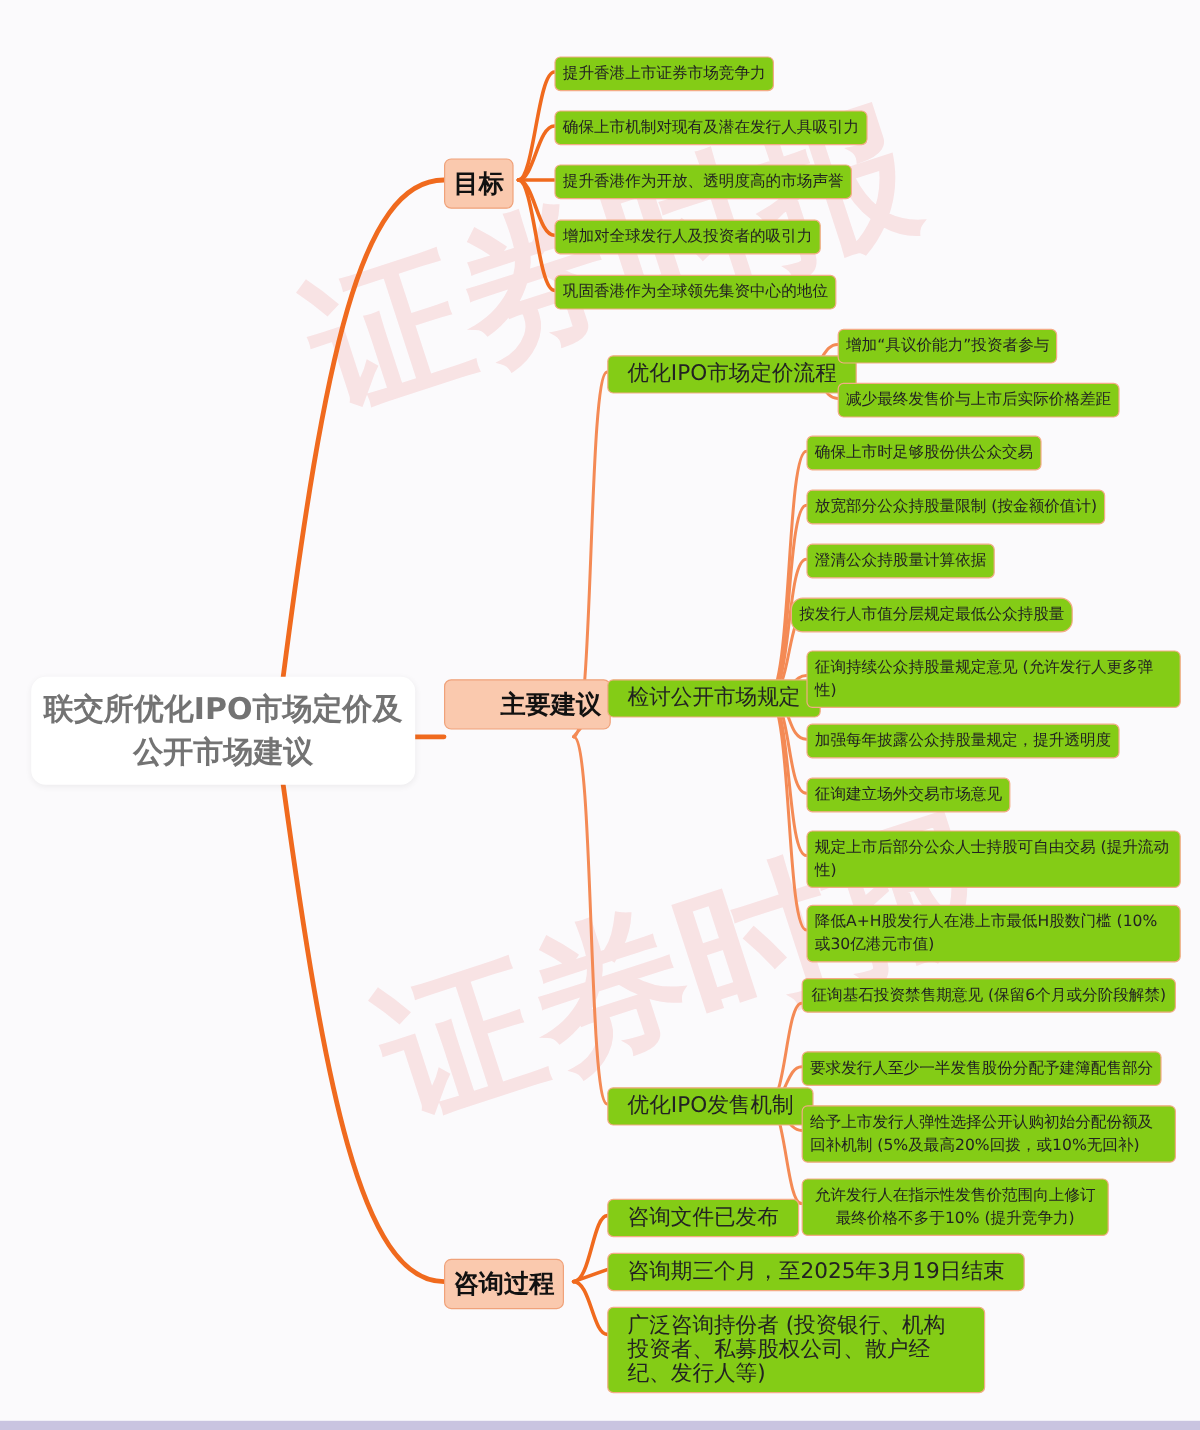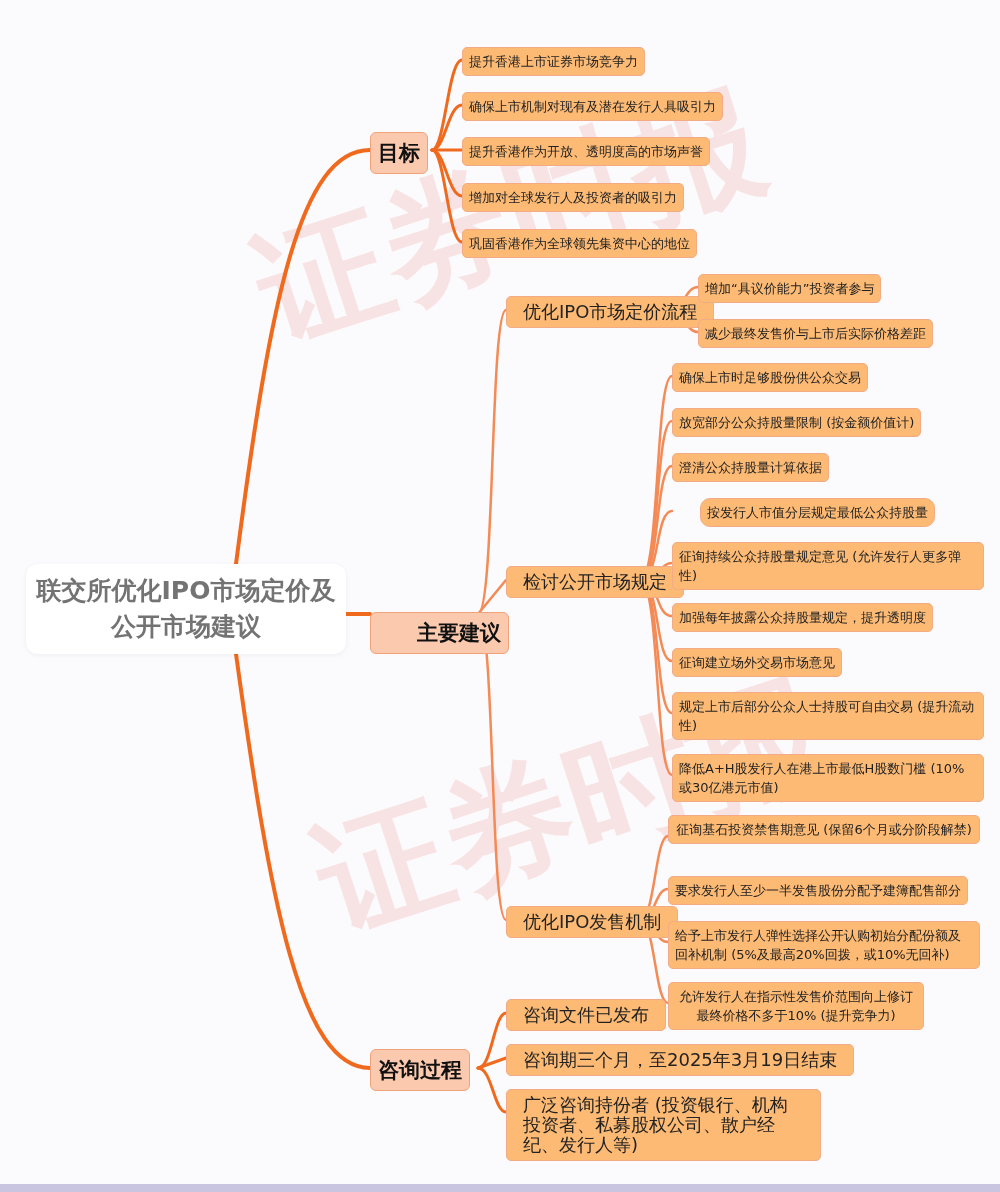--- a/index.html
+++ b/index.html
@@ -4,21 +4,21 @@
 <style>
   html, body { margin:0; padding:0; }
   body {
     width:1000px; height:1192px; position:relative; overflow:hidden;
     background:#fbfafc;
     font-family:"DejaVu Sans", "Liberation Sans", sans-serif;
   }
   .bottom-bar { position:absolute; left:0; top:1184px; width:1000px; height:8px; background:#c9c4e0; }
   svg.links { position:absolute; left:0; top:0; width:1000px; height:1192px; }
   .watermark { position:absolute; color:rgba(236,120,120,0.18); font-family:"DejaVu Serif", serif; font-weight:bold; pointer-events:none; }
-  .node { position:absolute; box-sizing:border-box; background:#fdba74; border:1.5px solid #f3ab85; border-radius:5px; color:#222; font-size:13px; line-height:19px; padding:4px 6px; }
+  .node { position:absolute; box-sizing:border-box; background:#84cc16; border:1.5px solid #f3ab85; border-radius:5px; color:#222; font-size:13px; line-height:19px; padding:4px 6px; }
   .root { position:absolute; box-sizing:border-box; left:26px; top:564px; width:320px; height:90px; background:#fff; border-radius:12px; box-shadow:0 1px 5px rgba(0,0,0,0.06); font-size:25px; font-weight:bold; line-height:36px; text-align:center; padding-top:9px; color:#737373; }
   .l1 { font-size:21px; font-weight:bold; padding:6px 7px; line-height:28px; border-color:#f0a27a; background:#fac9ae; color:#111; border-radius:6px; }
   .l2 { font-size:18px; padding:5px 16px; line-height:20px; }
 </style>
 </head>
 <body>
 
 <div class="watermark" style="left:250px;top:130px;font-size:130px;transform:rotate(-18deg);">证券时报</div>
 <div class="watermark" style="left:310px;top:720px;font-size:130px;transform:rotate(-18deg);">证券时报</div>
 
@@ -62,31 +62,31 @@
 
 <div class="root">联交所优化IPO市场定价及公开市场建议</div>
 
 <div class="node l1" style="left:370px;top:132px;">目标</div>
 <div class="node" style="left:462px;top:47px;">提升香港上市证券市场竞争力</div>
 <div class="node" style="left:462px;top:92px;text-align:right;">确保上市机制对现有及潜在发行人具吸引力</div>
 <div class="node" style="left:462px;top:137px;">提升香港作为开放、透明度高的市场声誉</div>
 <div class="node" style="left:462px;top:183px;">增加对全球发行人及投资者的吸引力</div>
 <div class="node" style="left:462px;top:229px;">巩固香港作为全球领先集资中心的地位</div>
 
-<div class="node l1" style="left:370px;top:612px;padding-left:46px;">主要建议</div>
+<div class="node l1" style="left:370px;top:566px;padding-left:46px;">主要建议</div>
 
 <div class="node l2" style="left:506px;top:296px;">优化IPO市场定价流程</div>
 <div class="node" style="left:698px;top:274px;">增加“具议价能力”投资者参与</div>
 <div class="node" style="left:698px;top:319px;">减少最终发售价与上市后实际价格差距</div>
 
 <div class="node l2" style="left:506px;top:566px;">检讨公开市场规定</div>
 <div class="node" style="left:672px;top:363px;">确保上市时足够股份供公众交易</div>
 <div class="node" style="left:672px;top:408px;">放宽部分公众持股量限制 (按金额价值计)</div>
 <div class="node" style="left:672px;top:453px;">澄清公众持股量计算依据</div>
-<div class="node" style="left:700px;top:498px;border-radius:10px;">按发行人市值分层规定最低公众持股量</div>
+<div class="node" style="left:659px;top:498px;border-radius:10px;">按发行人市值分层规定最低公众持股量</div>
 <div class="node" style="left:672px;top:542px;width:312px;">征询持续公众持股量规定意见 (允许发行人更多弹性)</div>
 <div class="node" style="left:672px;top:603px;">加强每年披露公众持股量规定，提升透明度</div>
 <div class="node" style="left:672px;top:648px;">征询建立场外交易市场意见</div>
 <div class="node" style="left:672px;top:692px;width:312px;">规定上市后部分公众人士持股可自由交易 (提升流动性)</div>
 <div class="node" style="left:672px;top:754px;width:312px;">降低A+H股发行人在港上市最低H股数门槛 (10%或30亿港元市值)</div>
 
 <div class="node l2" style="left:506px;top:906px;">优化IPO发售机制</div>
 <div class="node" style="left:668px;top:815px;width:312px;text-align:center;">征询基石投资禁售期意见 (保留6个月或分阶段解禁)</div>
 <div class="node" style="left:668px;top:876px;">要求发行人至少一半发售股份分配予建簿配售部分</div>
 <div class="node" style="left:668px;top:921px;width:312px;">给予上市发行人弹性选择公开认购初始分配份额及回补机制 (5%及最高20%回拨，或10%无回补)</div>

